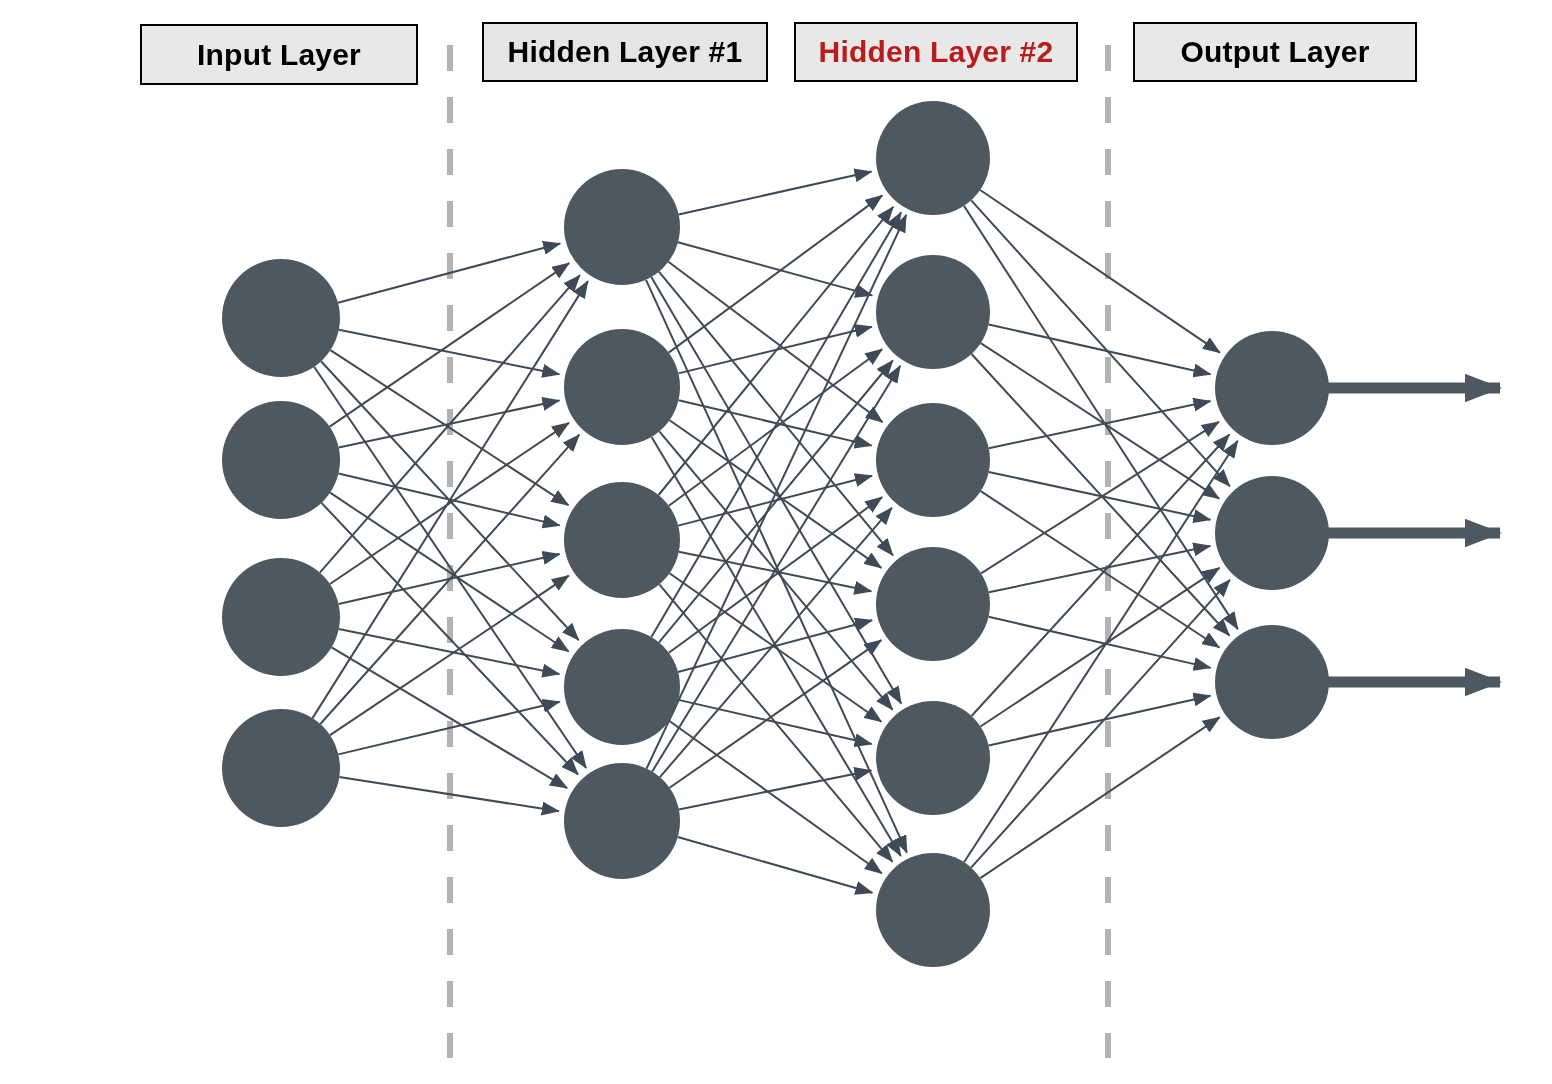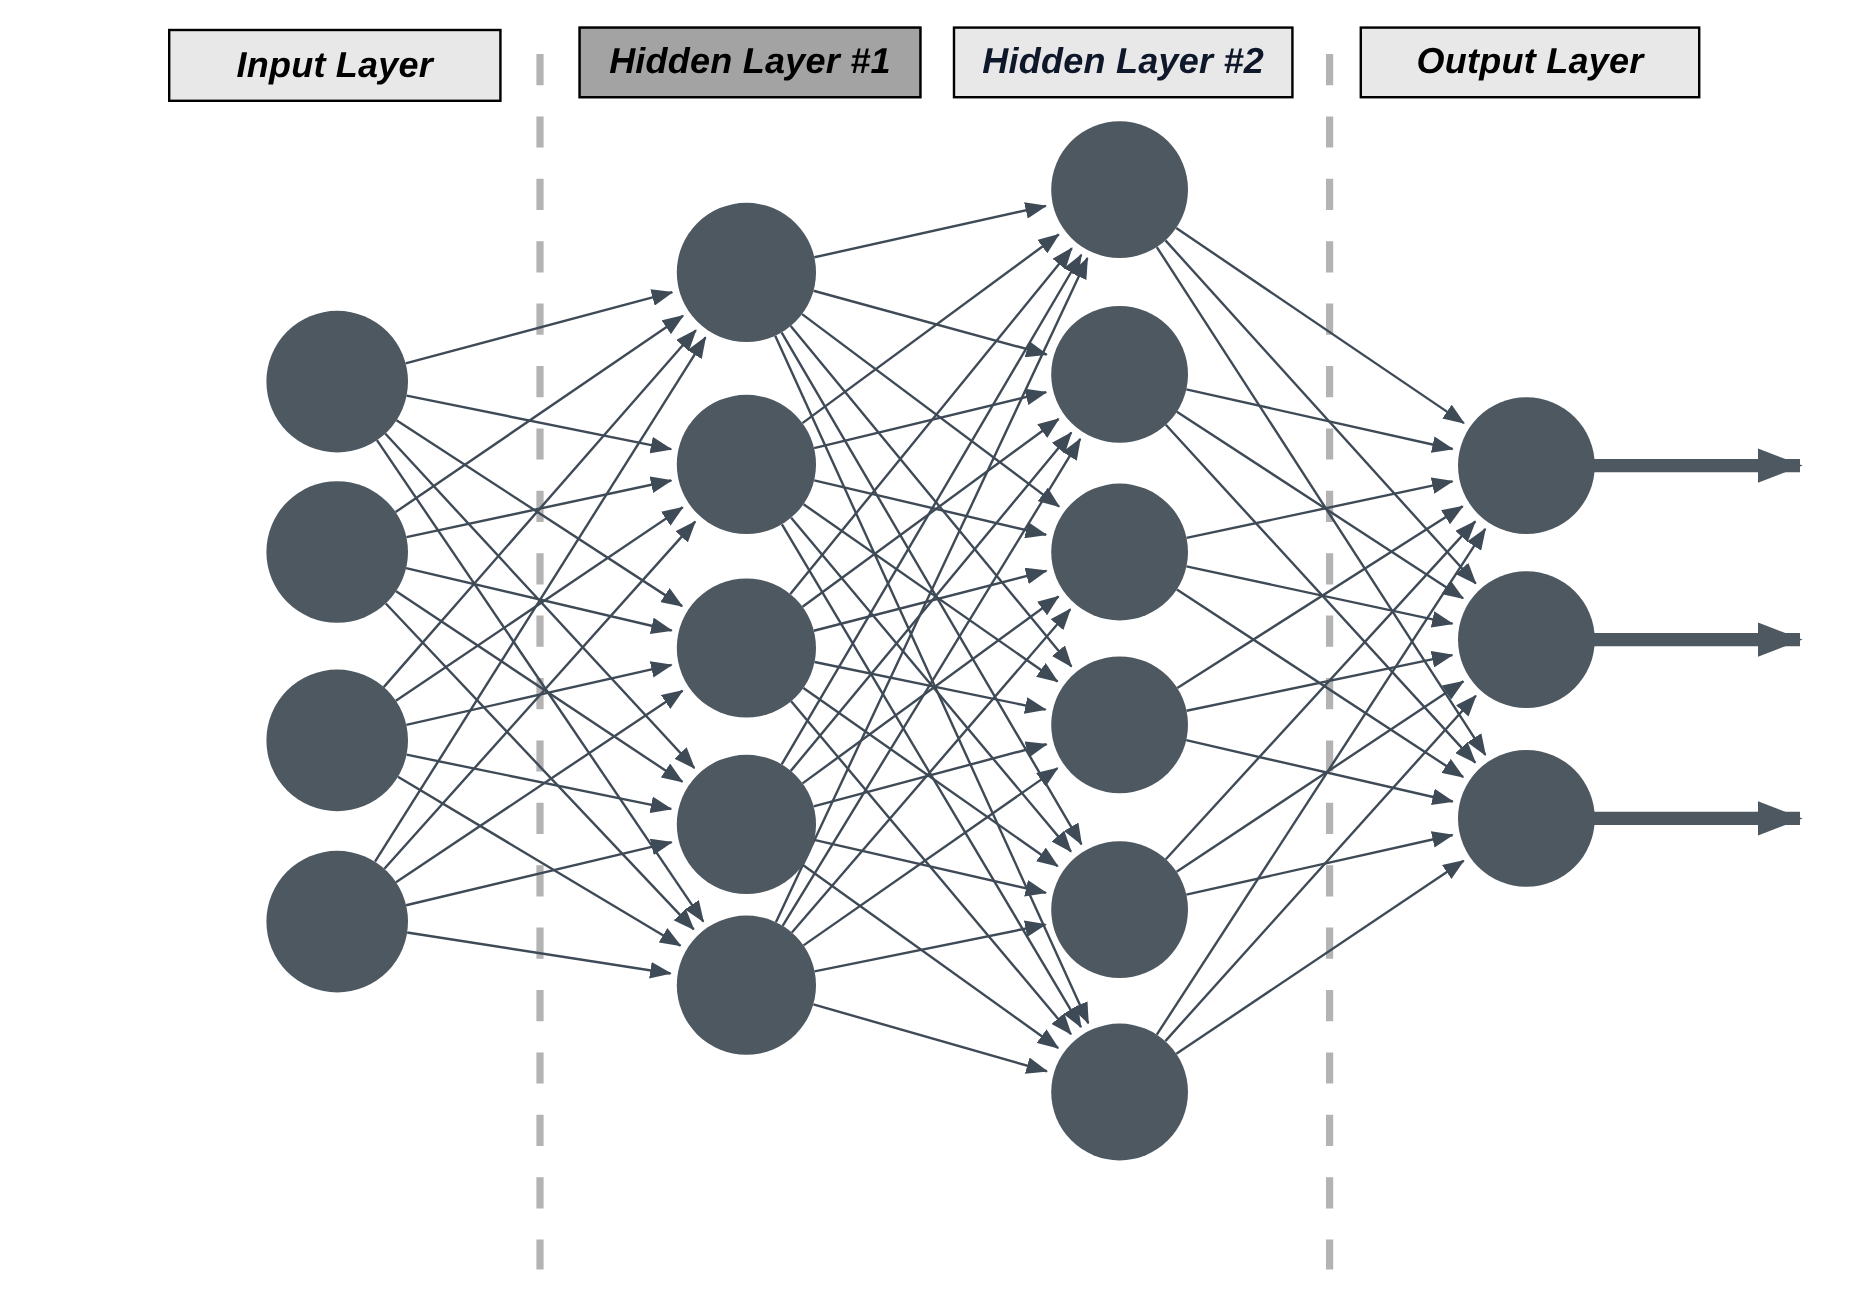--- a/index.html
+++ b/index.html
@@ -32,21 +32,20 @@
     border: 2px solid #000000;
     display: flex;
     align-items: center;
     justify-content: center;
     font-family: "Liberation Sans", sans-serif;
     font-weight: bold;
     font-size: 30px;
     color: #000000;
     letter-spacing: 0.2px;
     white-space: nowrap;
-    font-style: italic;
   }
 </style>
 </head>
 <body>
 
 <div id="diagram-root">
 
   <svg id="nn-svg" viewBox="0 0 1552 1084" xmlns="http://www.w3.org/2000/svg">
     <defs>
       <marker id="arrow-thin" markerWidth="9" markerHeight="7" refX="8.5" refY="3.5" orient="auto" markerUnits="strokeWidth">
@@ -153,18 +152,18 @@
         <circle cx="933" cy="758" r="57" fill="#4d5860"></circle>
         <circle cx="933" cy="910" r="57" fill="#4d5860"></circle>
         <circle cx="1272" cy="388" r="57" fill="#4d5860"></circle>
         <circle cx="1272" cy="533" r="57" fill="#4d5860"></circle>
         <circle cx="1272" cy="682" r="57" fill="#4d5860"></circle>
       </g>
   </svg>
 
   <div id="labels-layer">
       <div class="layer-label" style="left: 140px; top: 24px; width: 278px; height: 61px; background: rgb(232, 232, 232); border-color: rgb(0, 0, 0); color: rgb(0, 0, 0);">Input Layer</div>
-      <div class="layer-label" style="left: 482px; top: 22px; width: 286px; height: 60px; background: #a3a3a3; border-color: rgb(0, 0, 0); color: rgb(0, 0, 0);">Hidden Layer #1</div>
-      <div class="layer-label" style="left: 794px; top: 22px; width: 284px; height: 60px; background: rgb(232, 232, 232); border-color: rgb(0, 0, 0); color: #0f172a;">Hidden Layer #2</div>
+      <div class="layer-label" style="left: 482px; top: 22px; width: 286px; height: 60px; background: #e5e5e5; border-color: rgb(0, 0, 0); color: rgb(0, 0, 0);">Hidden Layer #1</div>
+      <div class="layer-label" style="left: 794px; top: 22px; width: 284px; height: 60px; background: rgb(232, 232, 232); border-color: rgb(0, 0, 0); color: #b91c1c;">Hidden Layer #2</div>
       <div class="layer-label" style="left: 1133px; top: 22px; width: 284px; height: 60px; background: rgb(232, 232, 232); border-color: rgb(0, 0, 0); color: rgb(0, 0, 0); text-align: right;">Output Layer</div>
     </div>
 
 </div>
 
 </body></html>

